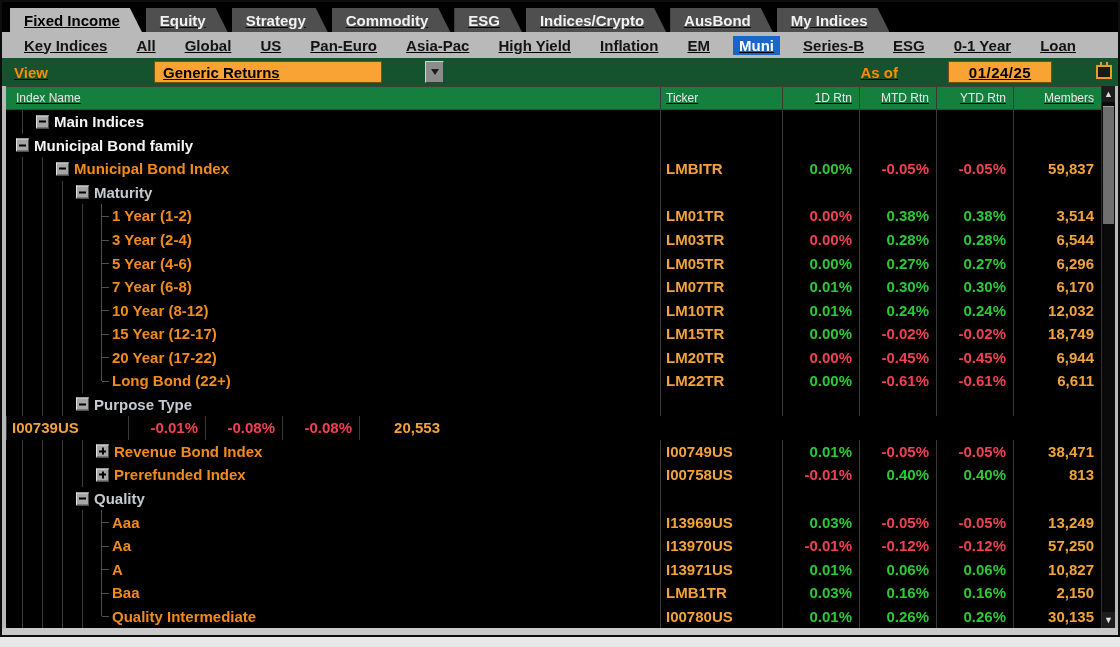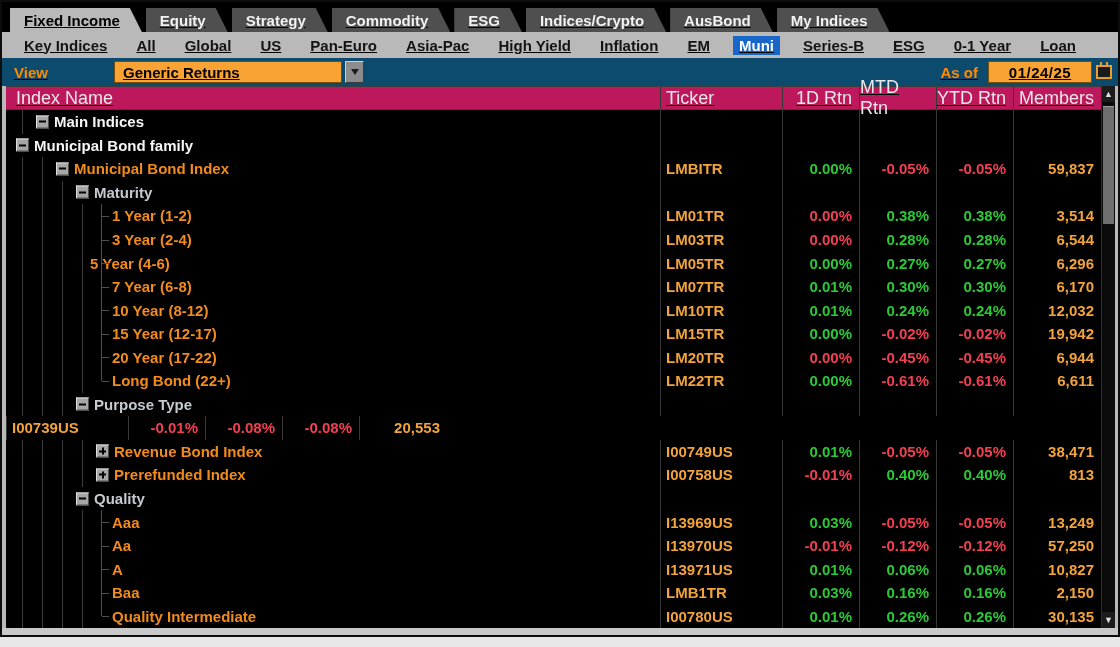--- a/index.html
+++ b/index.html
@@ -19,21 +19,21 @@
   }
   .tab.active{ background:#b9b9b9; color:#000; }
   
   .subnav{
     height:26px; background:#b9b9b9; flex:none; display:flex; align-items:center;
     justify-content:space-between; padding:0 36px 0 16px; font-size:15px; font-weight:700; color:#141414;
   }
   .subnav .nav-item{ white-space:nowrap; cursor:default; padding:1px 6px; }
   .subnav .nav-item.selected{ background:#1766c8; color:#fff; }
   
-  .toolbar{ height:28px; flex:none; display:flex; align-items:center; padding:2px 6px 2px 12px; background:#0c4a6e; font-size:15px; }
+  .toolbar{ height:28px; flex:none; display:flex; align-items:center; padding:2px 6px 2px 12px; background:#14532d; font-size:15px;gap:40px; }
   .view-label{ color:#ff8b00; font-weight:700; width:100px; }
   .dd{
     width:228px; height:22px; background:#f8a333; border:1px solid #7a4d07; color:#000;
     font-weight:700; display:flex; align-items:center; padding-left:8px;
   }
   .dd-btn{
     width:19px; height:22px; margin-left:3px; background:#8c8c8c;
     border:1px solid; border-color:#cfcfcf #3c3c3c #3c3c3c #cfcfcf;
     display:flex; align-items:center; justify-content:center;
   }
@@ -47,23 +47,23 @@
   .cal{ position:relative; width:16px; height:14px; border:2px solid #e89b2e; margin-left:4px; background:#1a1a1a; }
   .cal::before, .cal::after{ content:""; position:absolute; top:-5px; width:2px; height:3px; background:#e89b2e; }
   .cal::before{ left:2px; } .cal::after{ right:2px; }
   
   .tablewrap{
     flex:1; display:flex; flex-direction:column; position:relative;
     border-left:4px solid #b9b9b9; border-right:3px solid #b9b9b9;
     padding-right:14px; background:#000; min-height:0;
   }
   .thead{
-    height:24px; flex:none; display:flex; align-items:center; background:#be185d;
+    height:24px; flex:none; display:flex; align-items:center; background:#15803d;
     border-top:1px solid #3f3f3f; border-bottom:1px solid #3f3f3f;
-    color:#e8e8e8; font-size:18px;
+    color:#e8e8e8; font-size:12px;
   }
   .row{ display:flex; align-items:center; flex:1; min-height:0; font-size:15px; font-weight:700; }
   .c-name{ flex:1; position:relative; display:flex; align-items:center; overflow:hidden; height:100%; white-space:nowrap; }
   .c-ticker{ width:122px; padding-left:5px; height:100%; display:flex; align-items:center; overflow:hidden; }
   .c-num{ width:77px; height:100%; display:flex; align-items:center; justify-content:flex-end; padding-right:7px; }
   .c-mem{ width:88px; height:100%; display:flex; align-items:center; justify-content:flex-end; padding-right:7px; }
   .c-ticker,.c-num,.c-mem{ border-left:1px solid #383838; }
   .thead .c-name{ padding-left:10px; font-weight:400; }
   .thead > div{ font-weight:400; }
   .n-white{ color:#f5f5f5; } .n-orange{ color:#f28b1d; } .n-section{ color:#c5cad1; }
@@ -222,21 +222,21 @@
             <div class="br" style="left: 95px;"></div>
             <div class="n-orange" style="display: inline;">3 Year (2-4)</div>
           </div>
           <div class="c-ticker amber">LM03TR</div>
           <div class="c-num" style="color: rgb(242, 64, 83);">0.00%</div>
           <div class="c-num" style="color: rgb(44, 201, 55);">0.28%</div>
           <div class="c-num" style="color: rgb(44, 201, 55);">0.28%</div>
           <div class="c-mem amber">6,544</div>
         </div>
         <div class="row">
-          <div class="c-name" style="padding-left: 84px;">
+          <div class="c-name" style="padding-left: 106px;">
             <div class="guide" style="left: 16px;"></div>
             <div class="guide" style="left: 36px;"></div>
             <div class="guide" style="left: 56px;"></div>
             <div class="guide" style="left: 76px;"></div>
             <div class="br" style="left: 95px;"></div>
             <div class="n-orange" style="display: inline;">5 Year (4-6)</div>
           </div>
           <div class="c-ticker amber">LM05TR</div>
           <div class="c-num" style="color: rgb(44, 201, 55);">0.00%</div>
           <div class="c-num" style="color: rgb(44, 201, 55);">0.27%</div>
@@ -279,21 +279,21 @@
             <div class="guide" style="left: 36px;"></div>
             <div class="guide" style="left: 56px;"></div>
             <div class="guide" style="left: 76px;"></div>
             <div class="br" style="left: 95px;"></div>
             <div class="n-orange" style="display: inline;">15 Year (12-17)</div>
           </div>
           <div class="c-ticker amber">LM15TR</div>
           <div class="c-num" style="color: rgb(44, 201, 55);">0.00%</div>
           <div class="c-num" style="color: rgb(242, 64, 83);">-0.02%</div>
           <div class="c-num" style="color: rgb(242, 64, 83);">-0.02%</div>
-          <div class="c-mem amber">19,942</div>
+          <div class="c-mem amber">18,749</div>
         </div>
         <div class="row">
           <div class="c-name" style="padding-left: 106px;">
             <div class="guide" style="left: 16px;"></div>
             <div class="guide" style="left: 36px;"></div>
             <div class="guide" style="left: 56px;"></div>
             <div class="guide" style="left: 76px;"></div>
             <div class="br" style="left: 95px;"></div>
             <div class="n-orange" style="display: inline;">20 Year (17-22)</div>
           </div>

